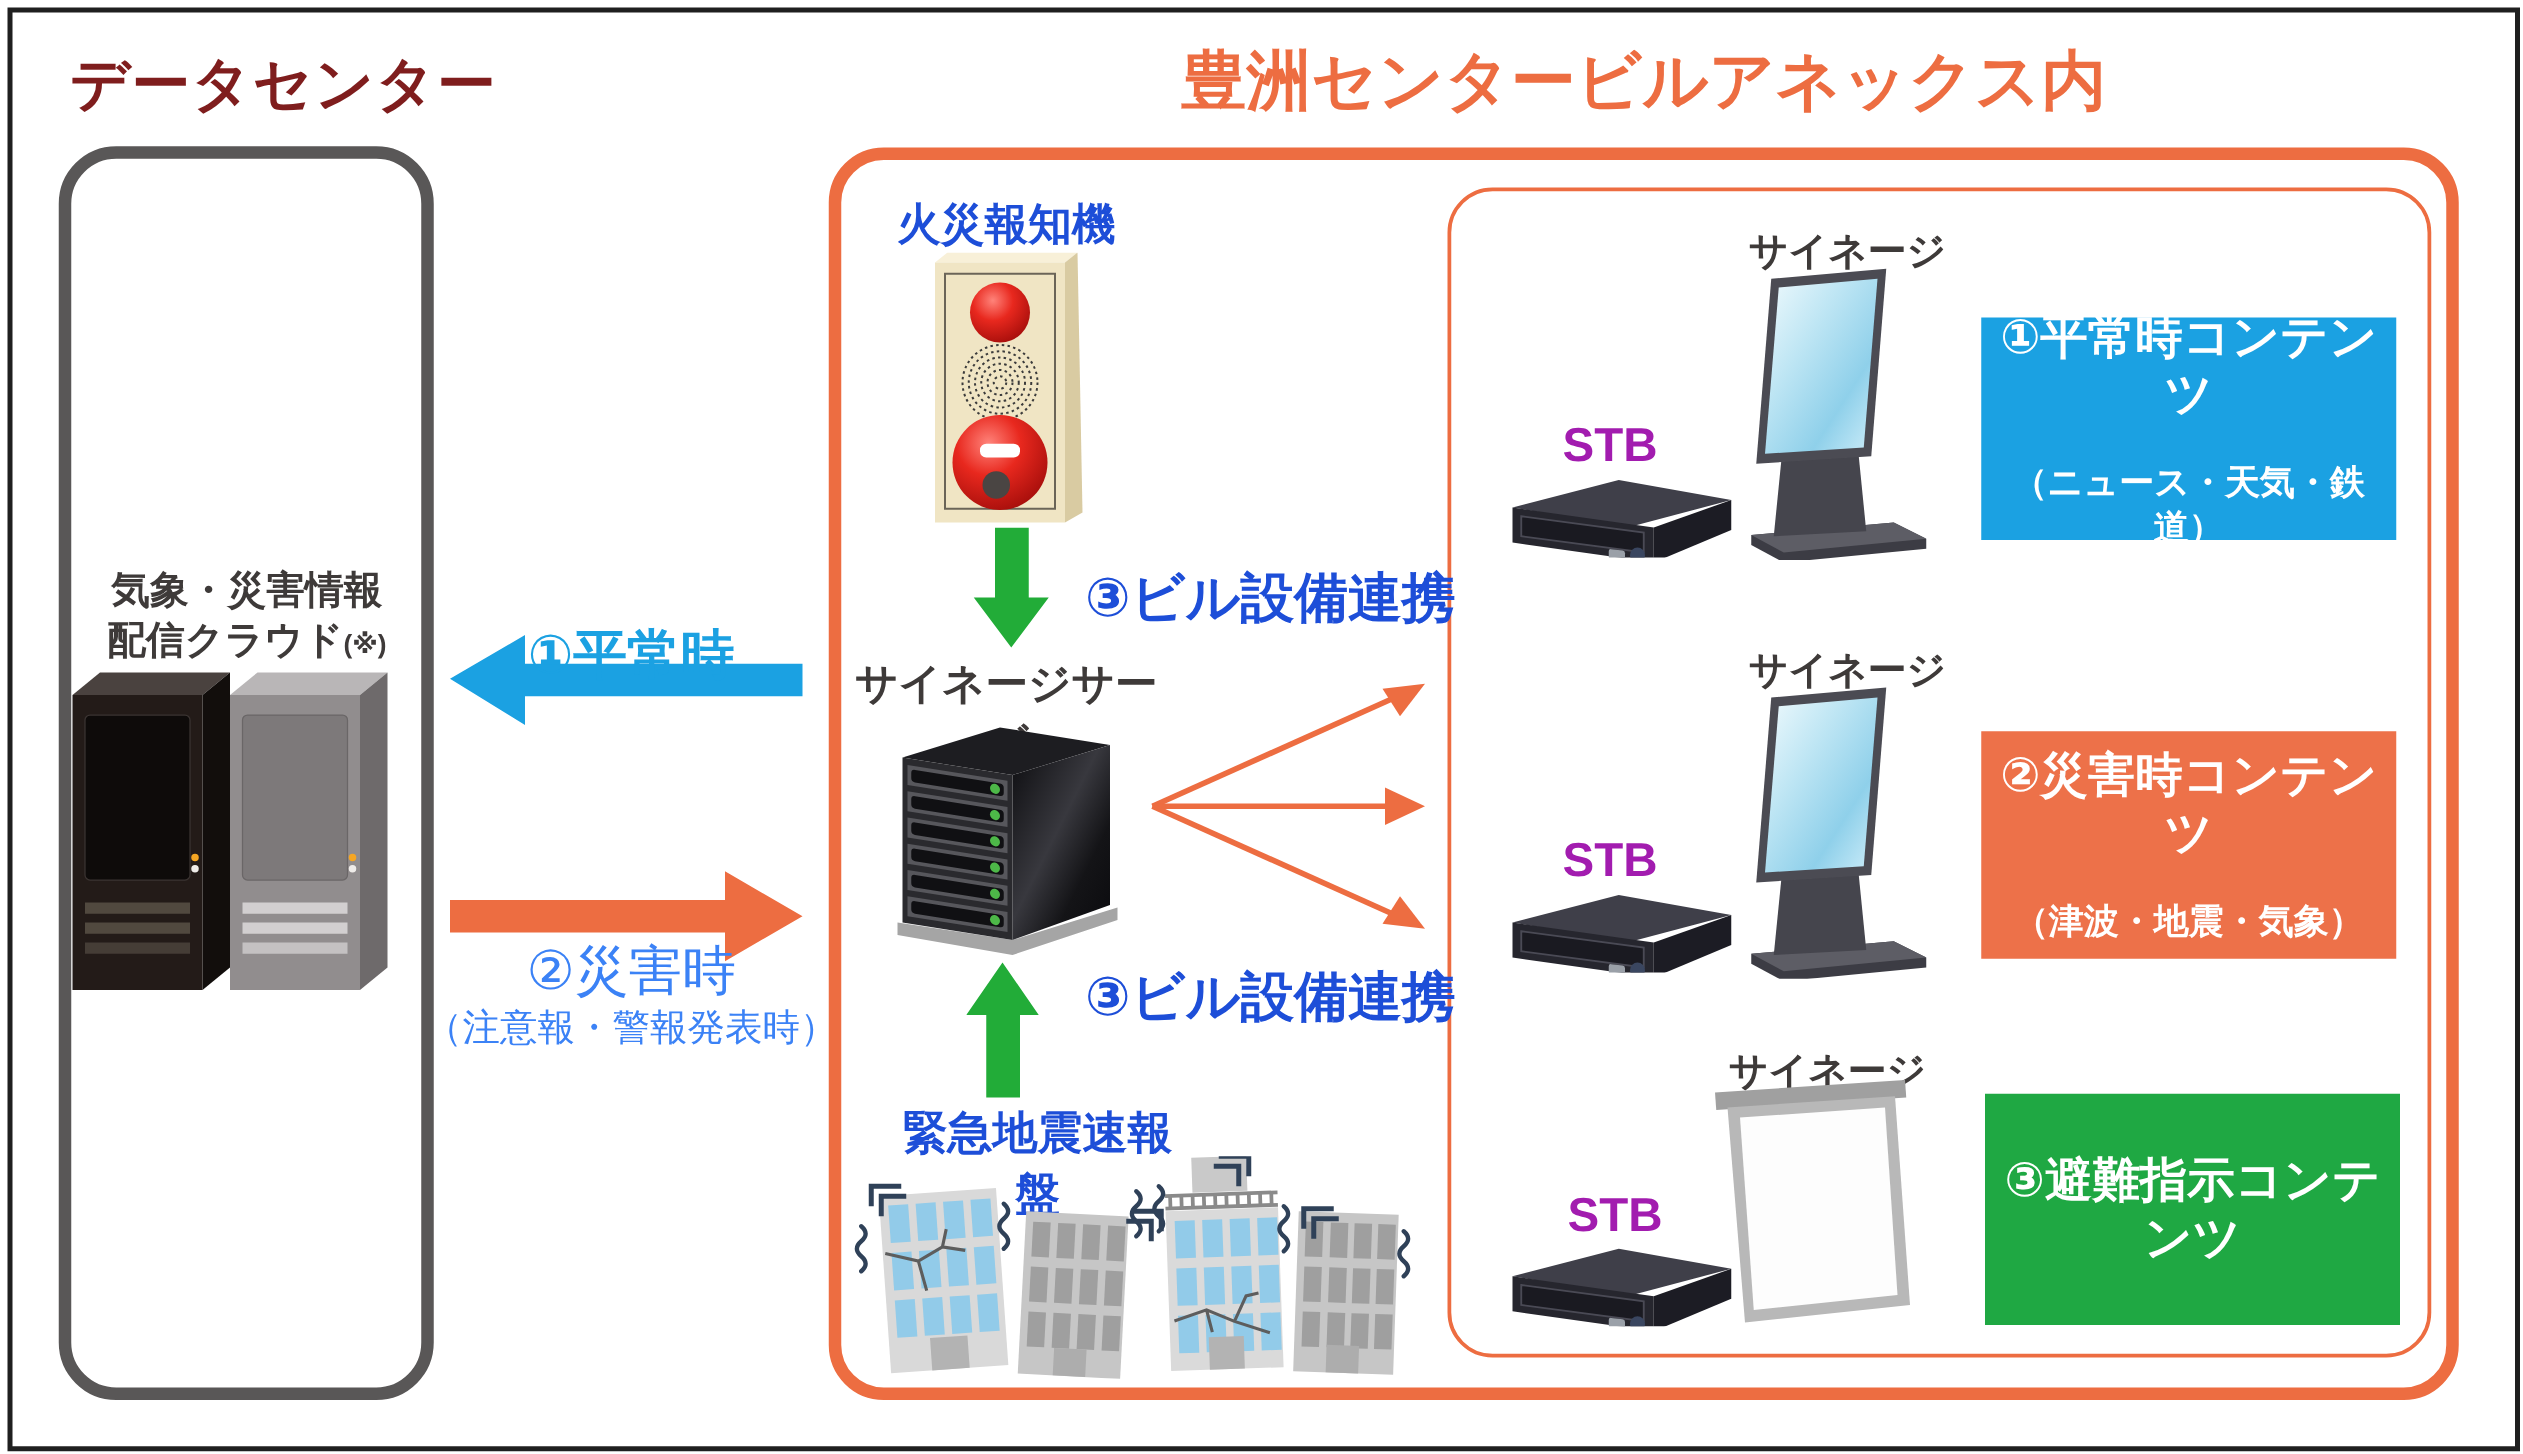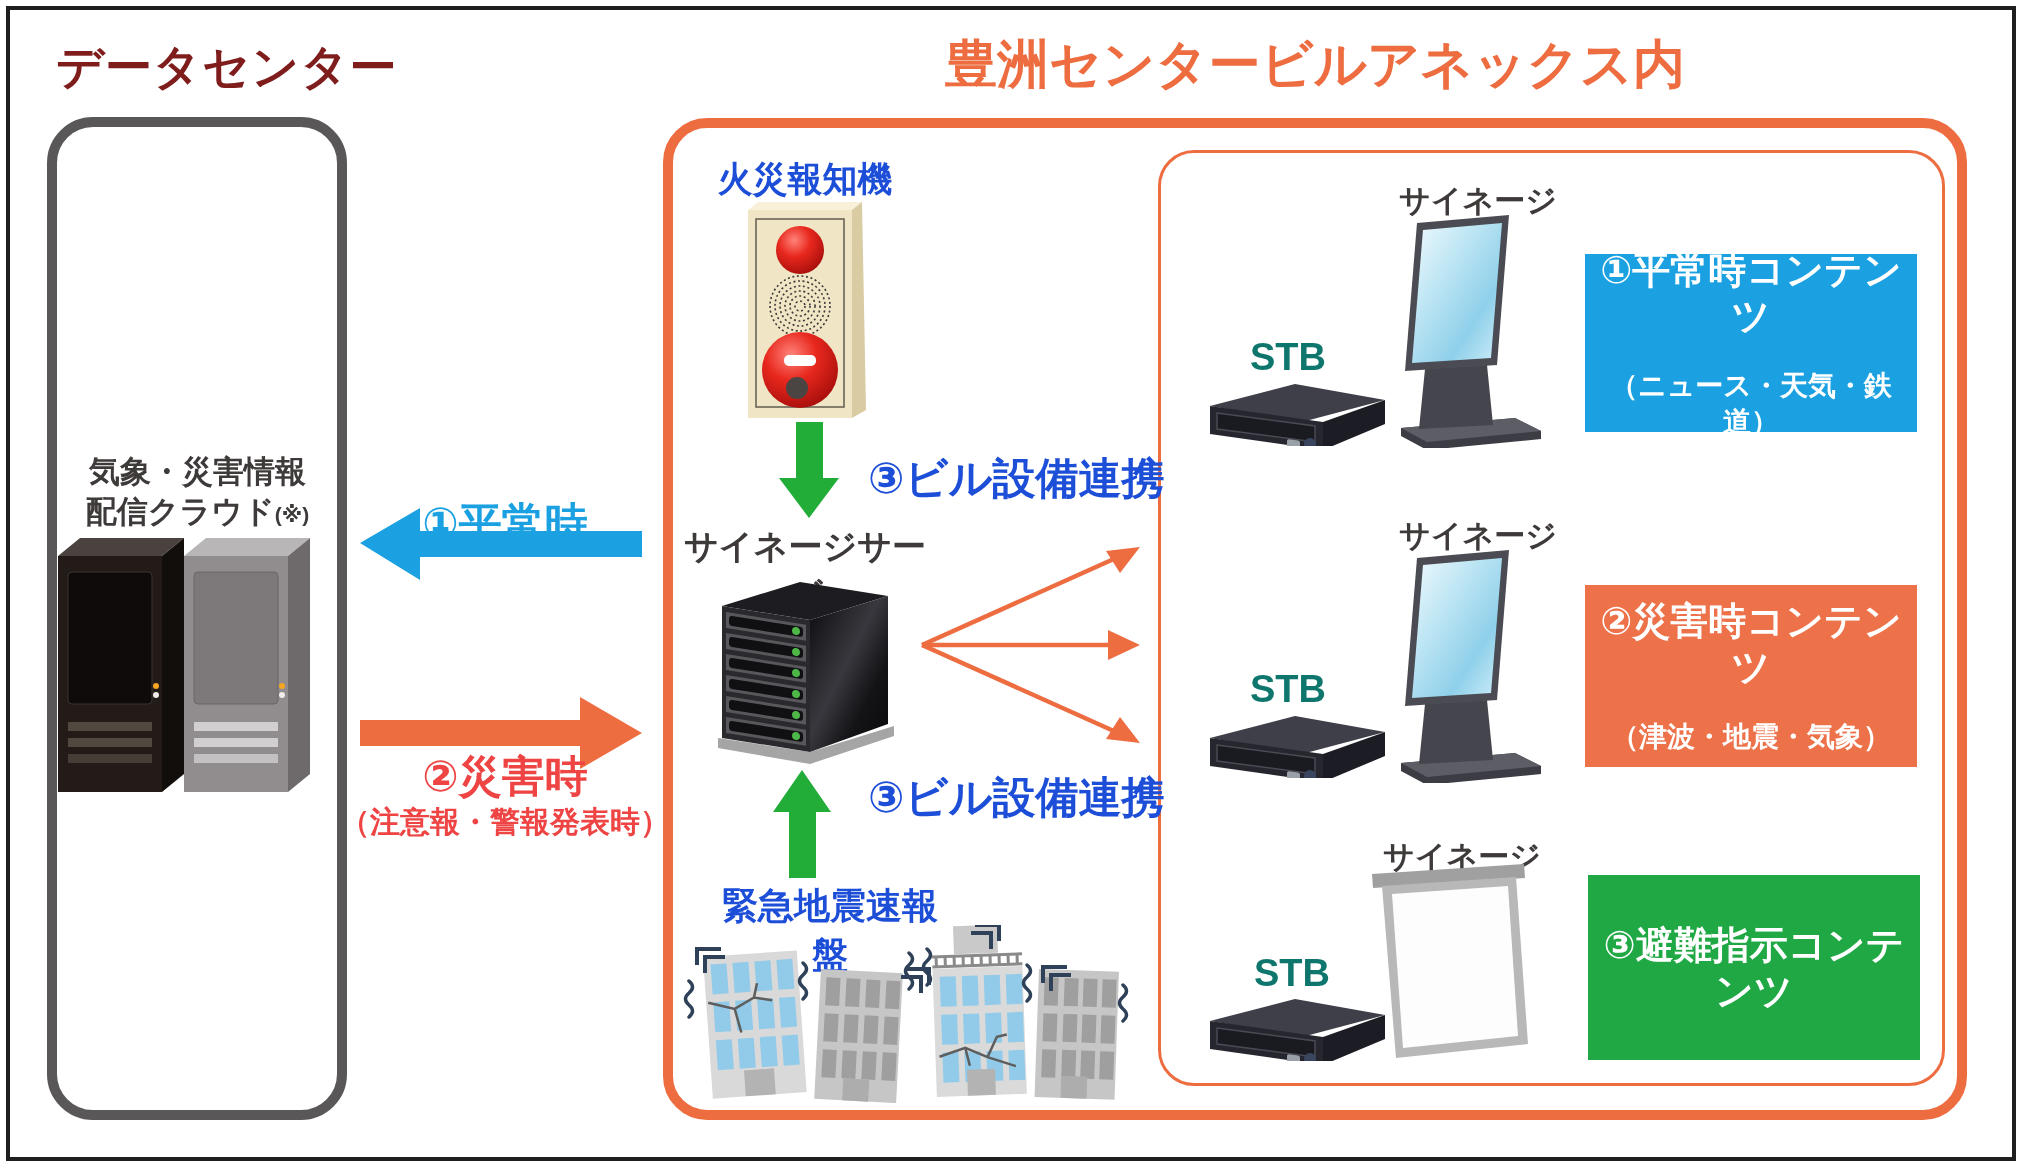--- a/index.html
+++ b/index.html
@@ -12,33 +12,33 @@
   #annex-title{left:663px;top:30px;width:1304px;text-align:center;font-size:52px;font-weight:bold;color:#ed6d41;}
   
   #dc-box{left:47px;top:117px;width:300px;height:1003px;border:10px solid #595757;border-radius:46px;box-sizing:border-box;}
   #annex-box{left:663px;top:118px;width:1304px;height:1002px;border:10px solid #ed6d41;border-radius:44px;box-sizing:border-box;}
   #inner-box{left:1158px;top:150px;width:787px;height:936px;border:3px solid #ed6d41;border-radius:36px;box-sizing:border-box;}
   
   #cloud-label{left:60px;top:452px;width:275px;text-align:center;color:#3e3a39;font-weight:bold;font-size:31px;line-height:40px;}
   #cloud-label .note{font-size:21px;}
   
   .blue-t{color:#1ba1e2;font-weight:bold;margin-top:25px;}
-  .orange-t{color:#ef4444;font-weight:bold;}
+  .orange-t{color:#3b82f6;font-weight:normal;}
   .green-t{color:#1d4ed8;font-weight:bold;}
   #normal-label{left:360px;top:470px;width:290px;text-align:center;font-size:43px;}
   #disaster-label{left:350px;top:748px;width:310px;text-align:center;font-size:43px;}
   #disaster-note{left:330px;top:802px;width:350px;text-align:center;font-size:30px;}
   #firealarm-label{left:700px;top:156px;width:210px;text-align:center;font-size:35px;}
   #server-label{left:680px;top:524px;width:250px;text-align:center;font-size:34px;color:#3e3a39;font-weight:bold;}
   #link-top{left:868px;top:450px;font-size:43px;}
   #link-bottom{left:868px;top:769px;font-size:43px;}
   #eq-label{left:705px;top:882px;width:250px;text-align:center;font-size:36px;}
   
   .signage-label{width:220px;text-align:center;font-size:31px;font-weight:bold;color:#3e3a39;}
-  .stb-label{width:120px;text-align:center;font-size:38px;font-weight:bold;color:#0f766e;}
+  .stb-label{width:120px;text-align:center;font-size:38px;font-weight:bold;color:#a21caf;}
   .content-box{width:332px;display:flex;flex-direction:column;justify-content:center;align-items:center;
                color:#ffffff;font-weight:bold;text-align:center;box-sizing:border-box;gap:29px;}
   .content-box .l1{font-size:38px;line-height:46px;}
   .content-box .l2{font-size:28px;line-height:36px;}
   .content-box .l2:empty{display:none;}
   #box-row1{left:1585px;top:254px;height:178px;background:#1ba1e2;}
   #box-row2{left:1585px;top:585px;height:182px;background:#ed7149;}
   #box-row3{left:1588px;top:875px;height:185px;background:#1fa843;}
   #sig-label-1{left:1368px;top:180px;}
   #sig-label-2{left:1368px;top:515px;}

